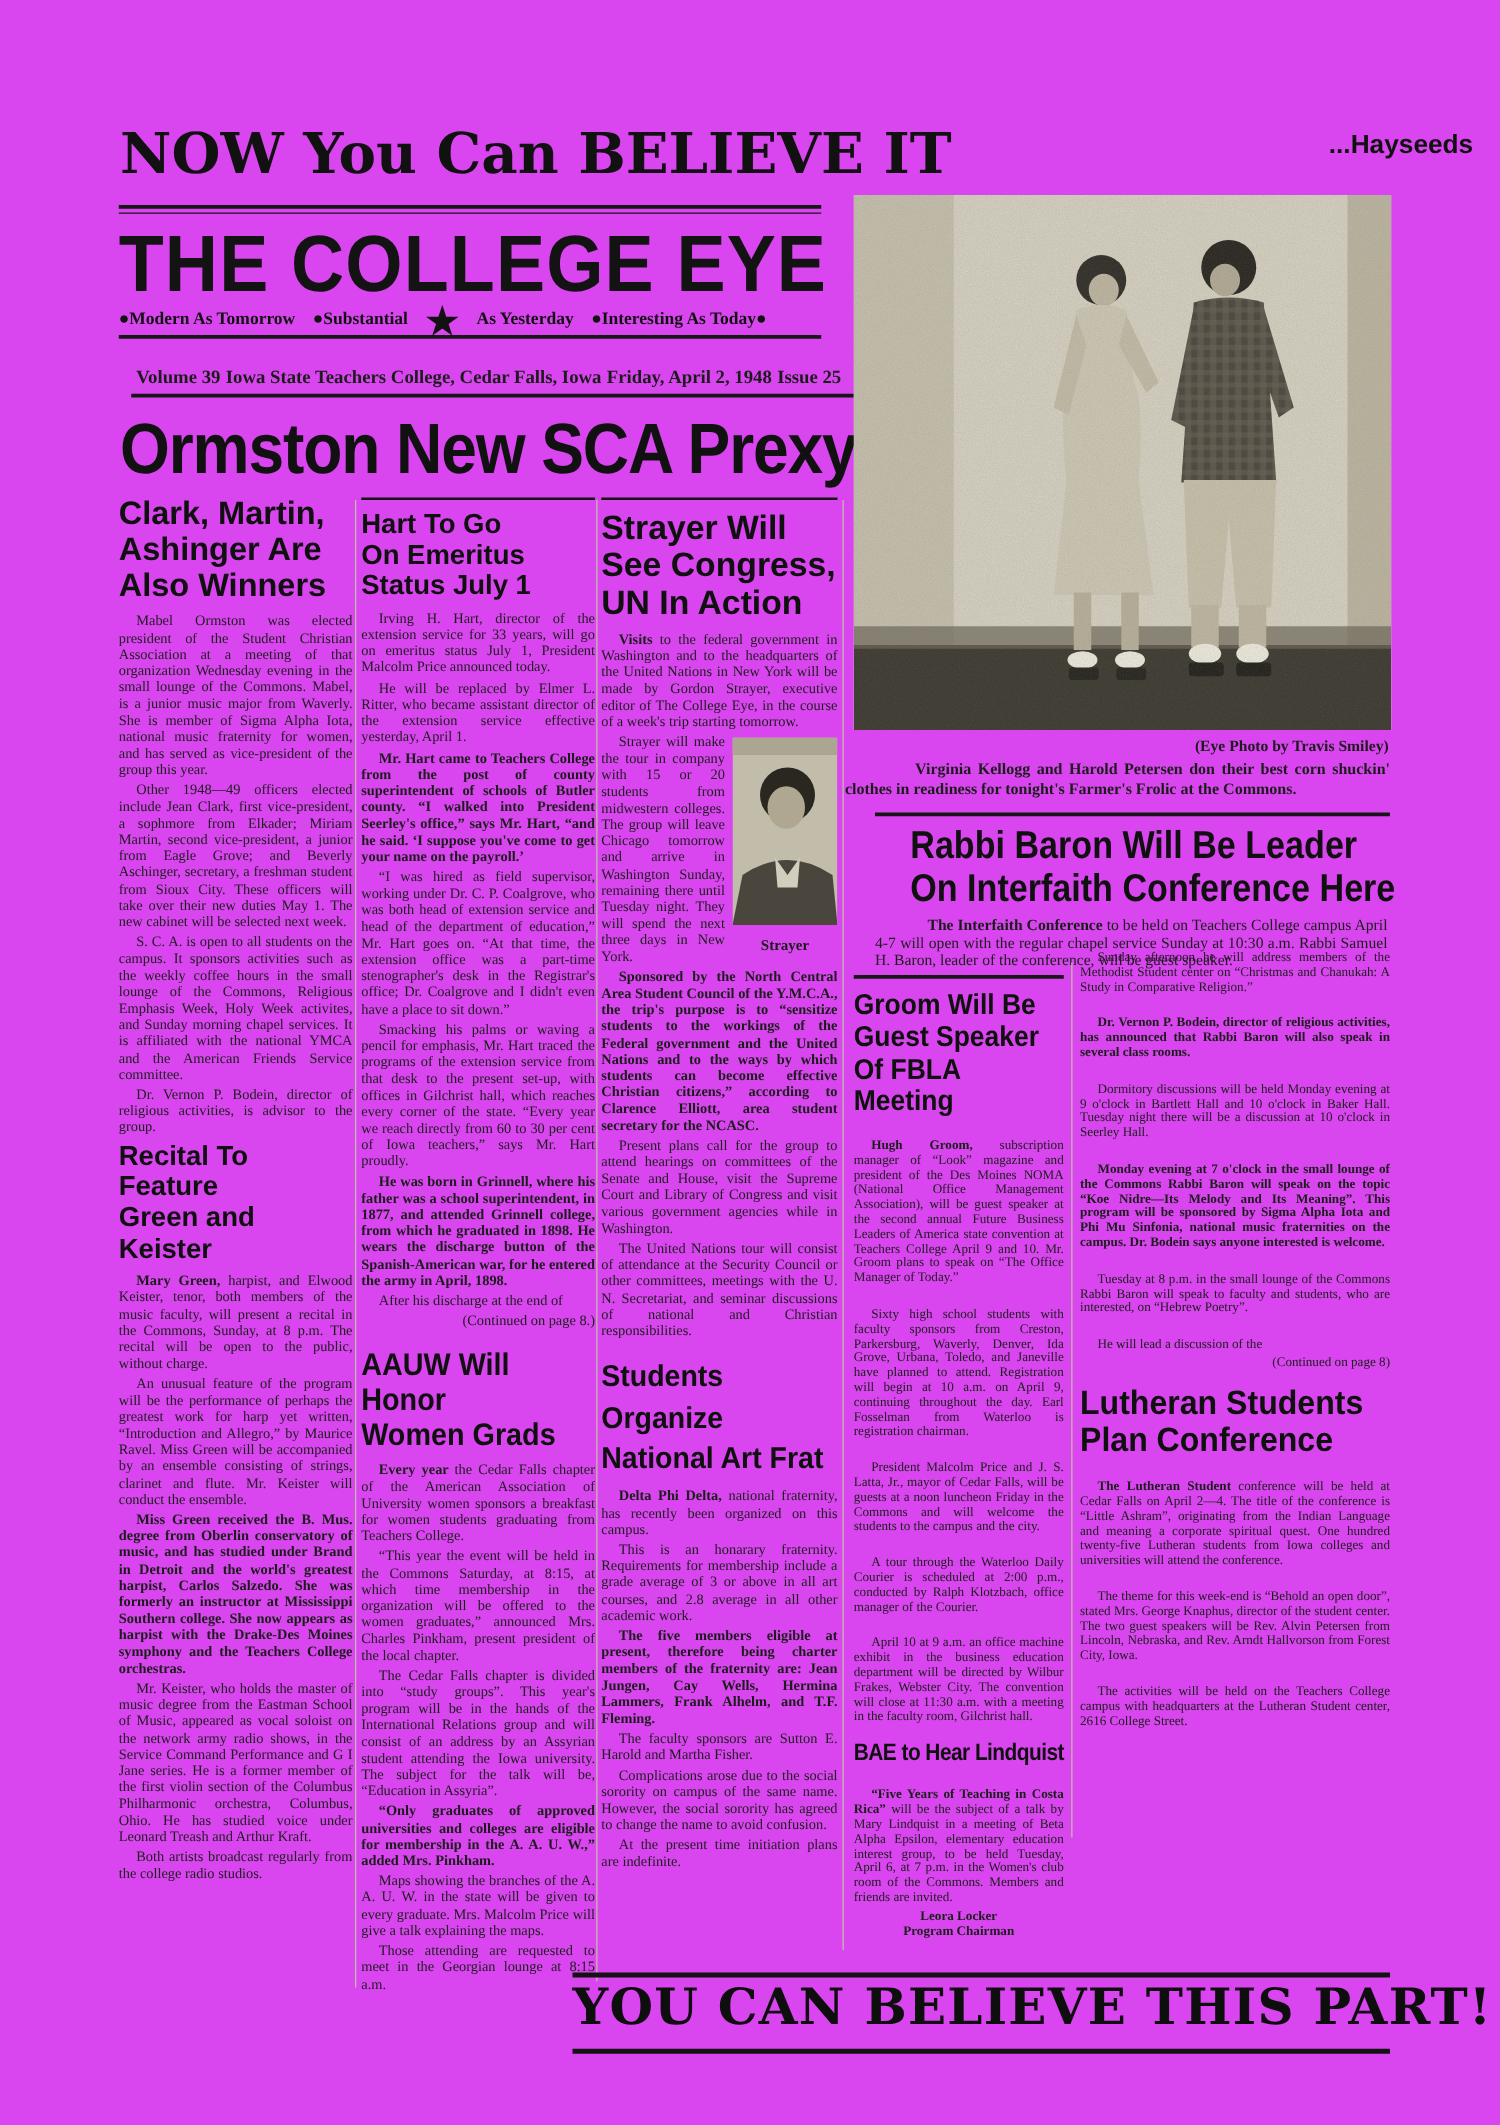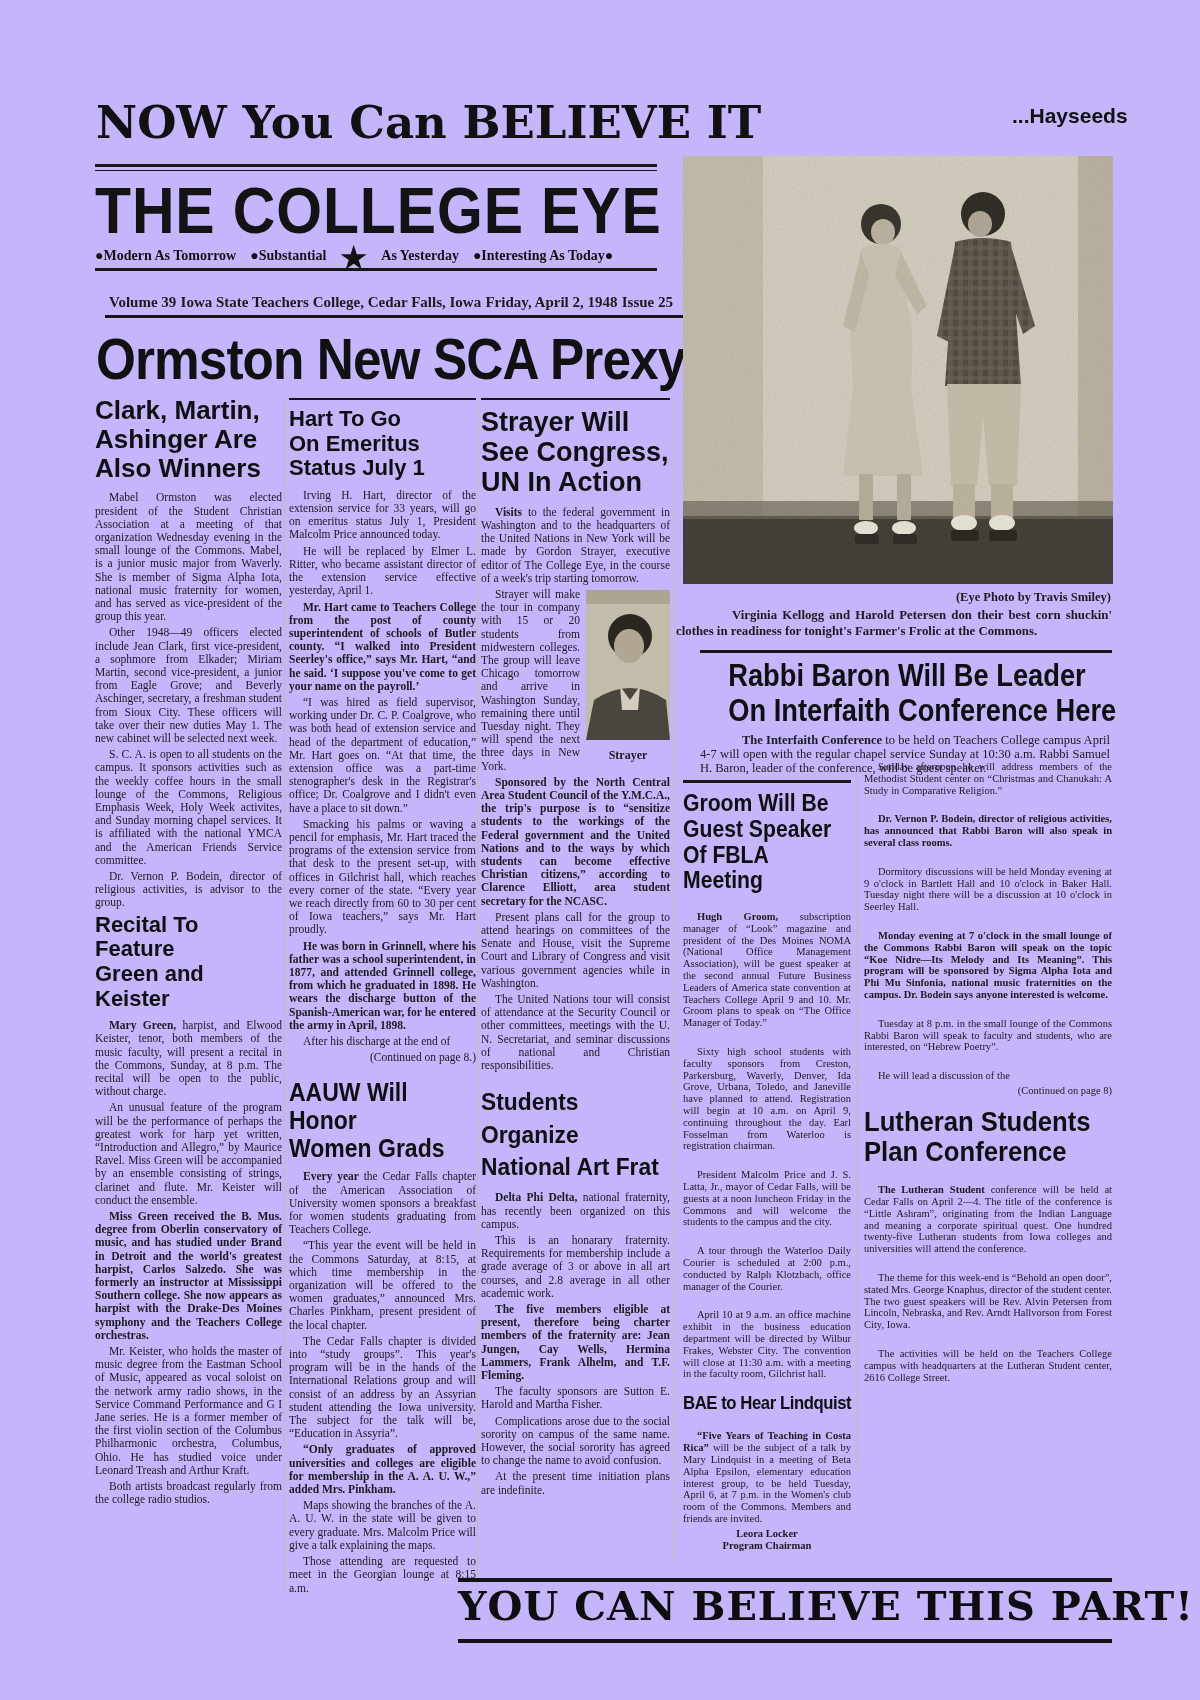--- a/index.html
+++ b/index.html
@@ -1,16 +1,16 @@
 <!DOCTYPE html>
 <html><head>
 <meta charset="utf-8">
 <style>
   html,body{margin:0;padding:0;}
-  #page{position:relative;width:1200px;height:1700px;background:#c4b5fd;font-family:"Liberation Serif",serif;color:#1c1c1c;overflow:hidden;}
+  #page{position:relative;width:1200px;height:1700px;background:#d946ef;font-family:"Liberation Serif",serif;color:#1c1c1c;overflow:hidden;}
   .abs{position:absolute;}
   
   .banner-head{font-family:"DejaVu Serif",serif;font-weight:900;font-size:45px;letter-spacing:0px;color:#111;white-space:nowrap;}
   .hayseeds{font-family:"Liberation Sans",sans-serif;font-weight:700;font-size:21px;color:#111;}
   .rule{background:#161616;}
   .mast-title{font-family:"Liberation Sans",sans-serif;font-weight:700;font-size:64px;line-height:1.0;letter-spacing:1px;transform:scaleX(.92);transform-origin:left;white-space:nowrap;color:#131313;}
   .tagline{display:flex;align-items:center;gap:14px;font-family:"Liberation Sans",sans-serif;font-weight:700;font-size:14px;white-space:nowrap;color:#121212;}
   .tag-star{font-size:30px;line-height:0;position:relative;top:2px;}
   .dateline{display:flex;justify-content:space-between;align-items:baseline;font-weight:700;font-size:15px;padding:4px 10px 4px 4px;}
   .lead-headline{font-family:"Liberation Sans",sans-serif;font-weight:700;font-size:57px;letter-spacing:-1px;transform:scaleX(.9);transform-origin:left;white-space:nowrap;color:#111;}
@@ -46,21 +46,21 @@
   .rabbi-intro{font-size:12.5px;line-height:14px;text-align:justify;text-indent:42px;}
   .footer-banner{border-top:4px solid #131313;border-bottom:4px solid #131313;text-align:center;padding:0 0 10px 0;}
   .footer-banner-text{font-family:"DejaVu Serif",serif;font-weight:900;font-size:40px;letter-spacing:1px;color:#0e0e0e;white-space:nowrap;}
 </style>
 </head>
 <body>
 
 <div id="page">
 
   <div class="abs banner-head" style="left:96px;top:96px;">NOW You Can BELIEVE IT</div>
-  <div class="abs hayseeds" style="left:1012px;top:104px;">...Hayseeds</div>
+  <div class="abs hayseeds" style="left:1063px;top:104px;">...Hayseeds</div>
 
   <div class="abs" style="left:95px;top:164px;width:562px;">
     <div class="rule" style="height:3px;"></div>
     <div class="rule" style="height:1px;margin-top:3px;"></div>
     <div class="mast-title" style="margin-top:8px;">THE COLLEGE EYE</div>
     <div class="tagline" style="margin-top:5px;font-family:Liberation Serif, serif;">
       <span>●Modern As Tomorrow</span>
       <span>●Substantial</span>
       <span class="tag-star">★</span>
       <span>As Yesterday</span>

